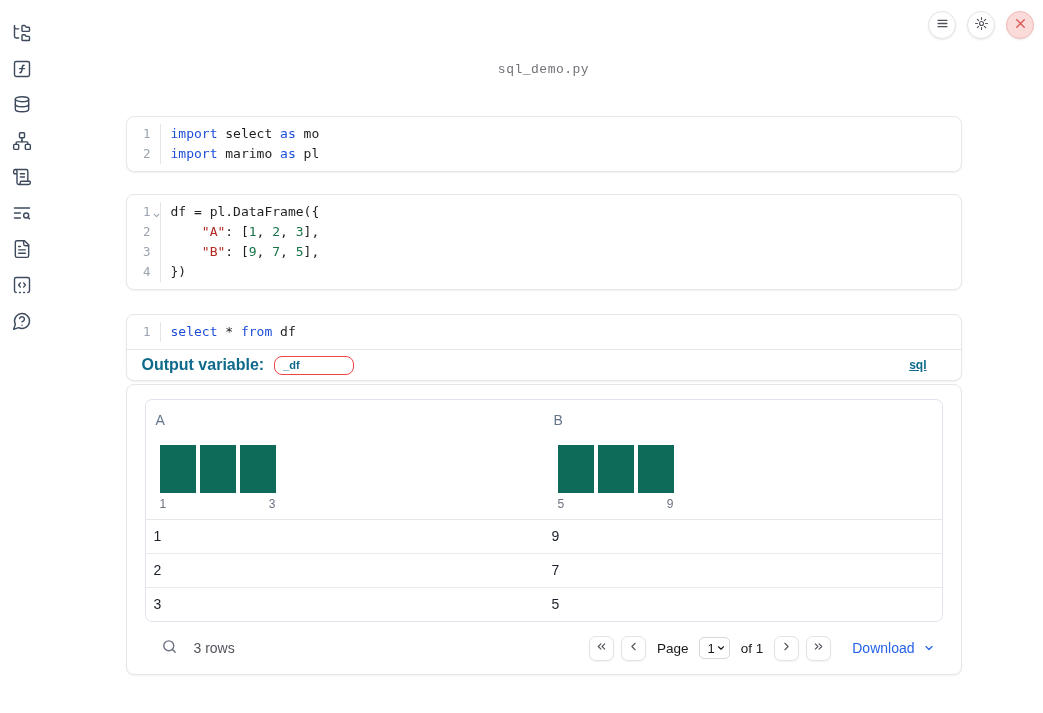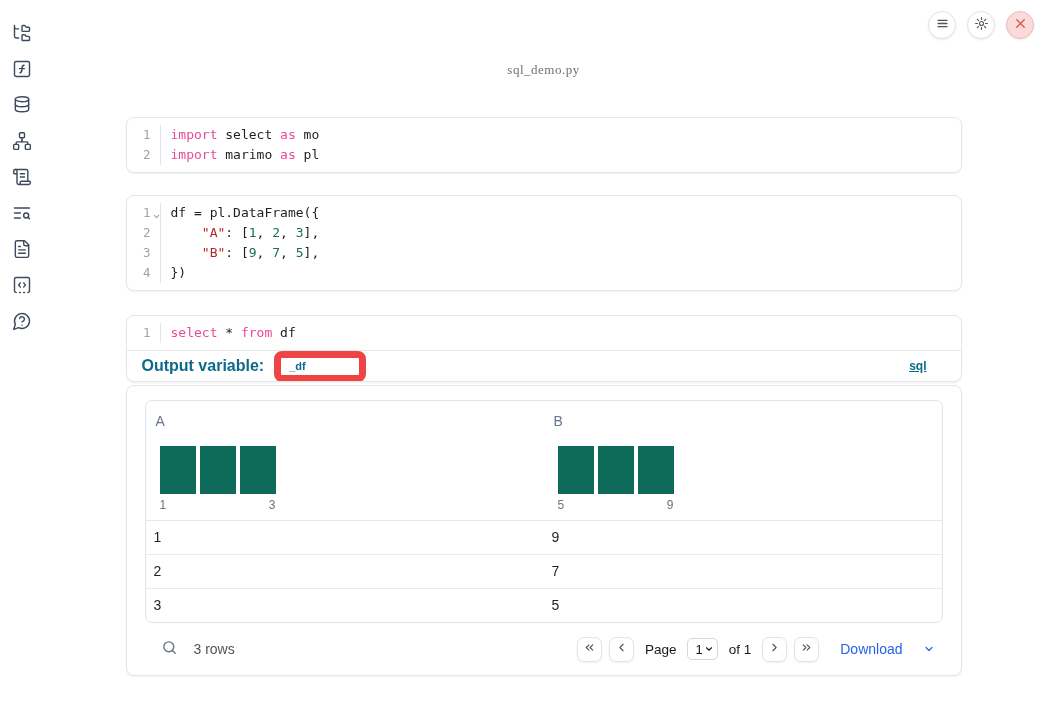--- a/index.html
+++ b/index.html
@@ -15,41 +15,41 @@
   svg.ln{fill:none;stroke:currentColor;stroke-width:1.7;stroke-linecap:round;stroke-linejoin:round;}
   
   .topbar{position:absolute;top:11px;right:9px;display:flex;gap:11px;}
   .round-btn{width:28px;height:28px;border-radius:50%;background:#fff;border:1px solid #e4e4e7;
     box-shadow:0 1px 2px rgba(0,0,0,.08);display:flex;align-items:center;justify-content:center;
     color:#52525b;cursor:pointer;box-sizing:border-box;}
   .round-btn svg{width:15px;height:15px;}
   .round-btn.close{background:#fbdada;border-color:#f2baba;color:#d9534f;}
   
   .content{margin-left:44px;padding-top:62px;}
-  .filename{text-align:center;font-family:Liberation Serif, serif;font-size:13px;
+  .filename{text-align:center;font-family:Liberation Mono, monospace;font-size:13px;
     color:#71717a;letter-spacing:.5px;}
   .cells{width:836px;margin:39px auto 0;display:flex;flex-direction:column;}
   .cell{background:#fff;border:1px solid #e5e7eb;border-radius:8px;
     box-shadow:0 1px 2px rgba(16,24,40,.06);box-sizing:border-box;overflow:hidden;}
   .cell + .cell{margin-top:22px;}
   .code-area{display:flex;padding:7px 0;font-family:"DejaVu Sans Mono", monospace;font-size:13px;line-height:20px;}
   .gutter{width:33px;flex:none;border-right:1px solid #e3e5e8;color:#9aa3af;text-align:right;}
   .g-line{position:relative;padding-right:9px;font-size:12.5px;}
   .g-line .fold{position:absolute;right:-1px;top:4px;color:#9aa3af;}
   .g-line .fold svg{width:9px;height:9px;}
   .code-col{flex:1;padding-left:10px;white-space:pre;color:#1f1f1f;}
-  .tok-k{color:#ec4899;}
+  .tok-k{color:#1d4ed8;}
   .tok-s{color:#b02a22;}
   .tok-n{color:#177245;}
   .tok-p{color:#1f1f1f;}
   
   .sql-footer{border-top:1px solid #e5e7eb;display:flex;align-items:center;height:30px;
     padding:0 34px 0 15px;}
   .sql-footer .ov-label{font-size:16px;font-weight:bold;color:#0e6a8b;}
-  .ov-input{margin-left:10px;width:62px;height:17px;border:7px solid #ef4444;border-radius:8px;
+  .ov-input{margin-left:10px;width:62px;height:17px;border:1px solid #ef4444;border-radius:8px;
     font-size:11px;font-weight:bold;color:#0e6a8b;padding:0 8px;font-family:"Liberation Sans",sans-serif;
     outline:none;background:#fff;}
   .sql-lang{margin-left:auto;font-size:12px;font-weight:bold;color:#0e6a8b;text-decoration:underline;}
   
   .output-card{margin-top:3px;background:#fff;border:1px solid #e3e6eb;border-radius:8px;
     box-shadow:0 1px 2px rgba(16,24,40,.05);box-sizing:border-box;}
   .data-table{margin:14px 18px 0;border:1px solid #dfe4ec;border-radius:7px;overflow:hidden;}
   .thead{display:flex;border-bottom:1px solid #e5e7eb;}
   .col-header{width:50%;box-sizing:border-box;padding:12px 8px 8px;}
   .col-label{font-size:14px;color:#64748b;margin-left:2px;}
@@ -69,21 +69,21 @@
   .tf-right{margin-left:auto;display:flex;align-items:center;gap:7px;}
   .pg-btn{width:25px;height:25px;border-radius:7px;border:1px solid #e4e4e7;background:#fff;
     box-shadow:0 1px 2px rgba(0,0,0,.06);display:flex;align-items:center;justify-content:center;
     color:#52525b;cursor:pointer;box-sizing:border-box;padding:0;}
   .pg-btn svg{width:13px;height:13px;}
   .pg-text{font-size:13.5px;color:#18181b;margin:0 4px;}
   .page-select{height:22px;min-width:30px;border:1px solid #d6d6db;border-radius:5px;background:#fff;
     display:flex;align-items:center;padding:0 3px 0 7px;font-size:13px;color:#18181b;cursor:pointer;
     box-sizing:border-box;gap:1px;}
   .page-select svg{width:10px;height:10px;}
-  .download{margin-left:14px;display:flex;align-items:center;gap:20px;color:#2563eb;
+  .download{margin-left:14px;display:flex;align-items:center;gap:8px;color:#2563eb;
     font-size:14px;cursor:pointer;}
   .download svg{width:12px;height:12px;margin-top:2px;}
 </style>
 </head>
 <body>
 
 <aside class="sidebar">
   <div class="sb-item">
     <span><svg class="ln" viewBox="0 0 24 24">
           <path d="M20 10a1 1 0 0 0 1-1V6a1 1 0 0 0-1-1h-2.5a1 1 0 0 1-.8-.4l-.9-1.2A1 1 0 0 0 15 3h-2a1 1 0 0 0-1 1v5a1 1 0 0 0 1 1Z"></path>

